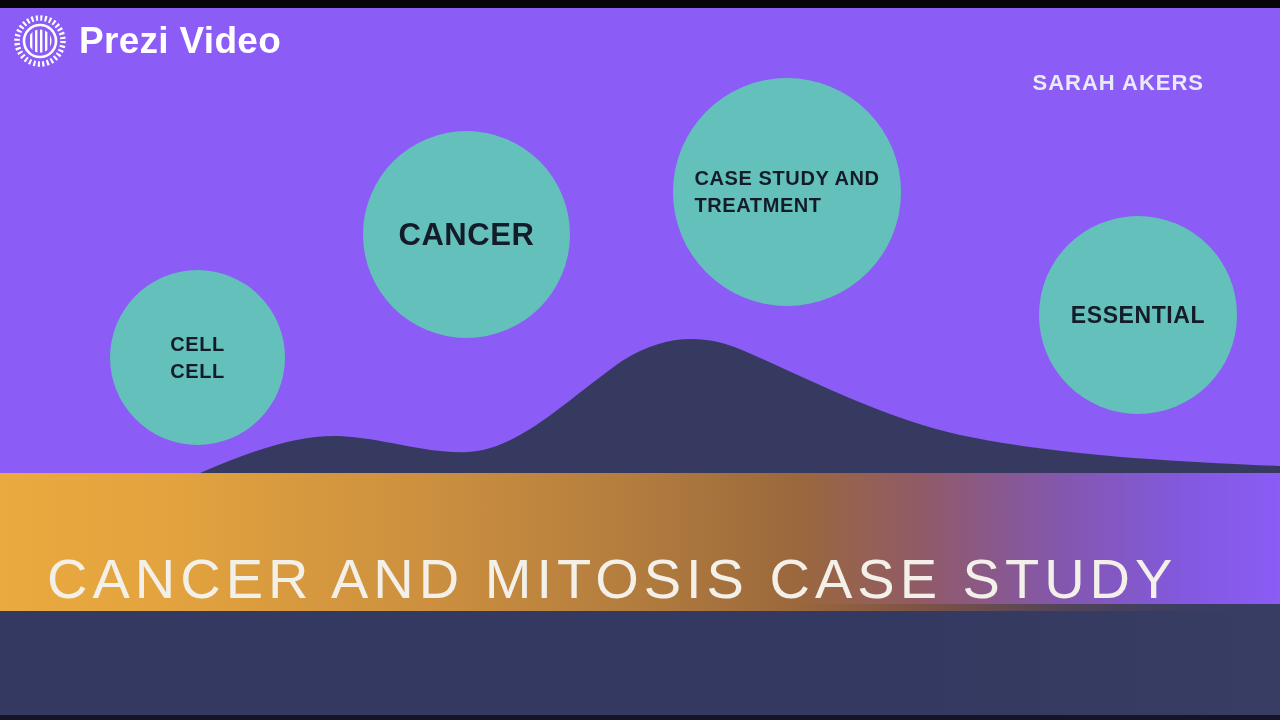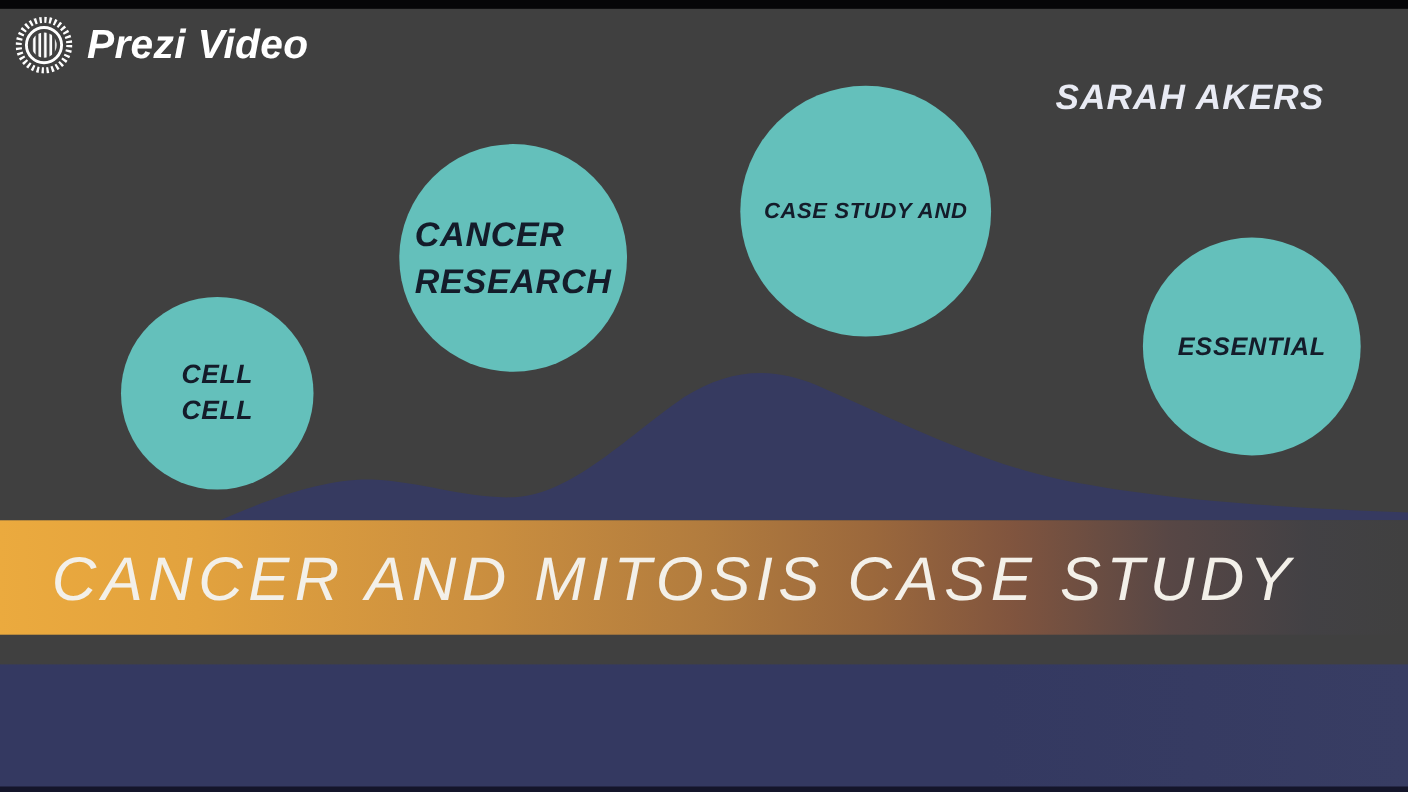--- a/index.html
+++ b/index.html
@@ -4,22 +4,21 @@
 <style>
   * { margin: 0; padding: 0; box-sizing: border-box; }
   html, body { background: #000; }
   body { font-family: "Liberation Sans", sans-serif; }
 
   .stage {
     position: relative;
     width: 1280px;
     height: 720px;
     overflow: hidden;
-    background: #404040;
-    font-style: italic;
+    background: #8b5cf6;
   }
 
   
   .bar-top {
     position: absolute; left: 0; top: 0; width: 1280px; height: 8px;
     background: #060608; z-index: 6;
   }
   .bar-bottom {
     position: absolute; left: 0; bottom: 0; width: 1280px; height: 5px;
     background: #14152a; z-index: 6;
@@ -45,60 +44,60 @@
     z-index: 5;
   }
   .brand-icon { width: 52px; height: 52px; display: block; }
   .brand-text {
     color: #ffffff; font-size: 37px; font-weight: 700;
     letter-spacing: 0.3px;
   }
 
   .presenter {
     position: absolute; right: 76px; top: 70px;
-    color: #e9ebf4; font-size: 32px; font-weight: 700;
+    color: #e9ebf4; font-size: 22px; font-weight: 700;
     letter-spacing: 1px; z-index: 5;
   }
 
   
   .topic {
     position: absolute; border-radius: 50%;
     background: #64c0bb;
     display: flex; align-items: center; justify-content: center;
     z-index: 2; cursor: pointer;
   }
   .topic-label {
     color: #141c2a; font-weight: 700; letter-spacing: 0.6px;
     line-height: 1.34;
   }
   .topic-label span { display: block; }
 
   .topic-cell-cycle        { left: 110px; top: 270px; width: 175px; height: 175px; }
-  .topic-cell-cycle .topic-label        { font-size: 24px; }
+  .topic-cell-cycle .topic-label        { font-size: 20px; }
   .topic-cancer-research   { left: 363px; top: 131px; width: 207px; height: 207px; }
   .topic-cancer-research .topic-label   { font-size: 31px; }
   .topic-case-study        { left: 673px; top: 78px;  width: 228px; height: 228px; }
   .topic-case-study .topic-label        { font-size: 20px; }
   .topic-essential-vocab   { left: 1039px; top: 216px; width: 198px; height: 198px; }
   .topic-essential-vocab .topic-label   { font-size: 23px; }
 
   
   .banner {
-    position: absolute; left: 0; top: 473px; width: 1280px; height: 104px;
+    position: absolute; left: 0; top: 473px; width: 1280px; height: 138px;
     background: linear-gradient(90deg,
       #ebaa3e 0%,
       #e2a23e 14%,
       #cb8f3f 34%,
       #b27c3e 50%,
       #9b683c 62%,
       rgba(146,90,62,0.78) 72%,
       rgba(120,80,76,0.42) 83%,
       rgba(80,70,95,0.14) 93%,
       rgba(61,65,104,0) 100%);
-    display: flex; align-items: center;
+    display: flex; align-items: flex-end;
     z-index: 3;
   }
   .banner-title {
     padding-left: 47px;
     color: #f3f0e9;
     font-size: 56px;
     font-weight: 400;
     letter-spacing: 5px;
     white-space: nowrap;
   }
@@ -145,27 +144,27 @@
   <div class="topic topic-cell-cycle">
     <div class="topic-label">
       <span>CELL</span>
       <span>CELL</span>
     </div>
   </div>
 
   <div class="topic topic-cancer-research">
     <div class="topic-label">
       <span>CANCER</span>
-      <span>RESEARCH</span>
     </div>
   </div>
 
   <div class="topic topic-case-study">
     <div class="topic-label">
       <span>CASE STUDY AND</span>
+      <span>TREATMENT</span>
     </div>
   </div>
 
   <div class="topic topic-essential-vocab">
     <div class="topic-label">
       <span>ESSENTIAL</span>
     </div>
   </div>
 
   <div class="banner">

